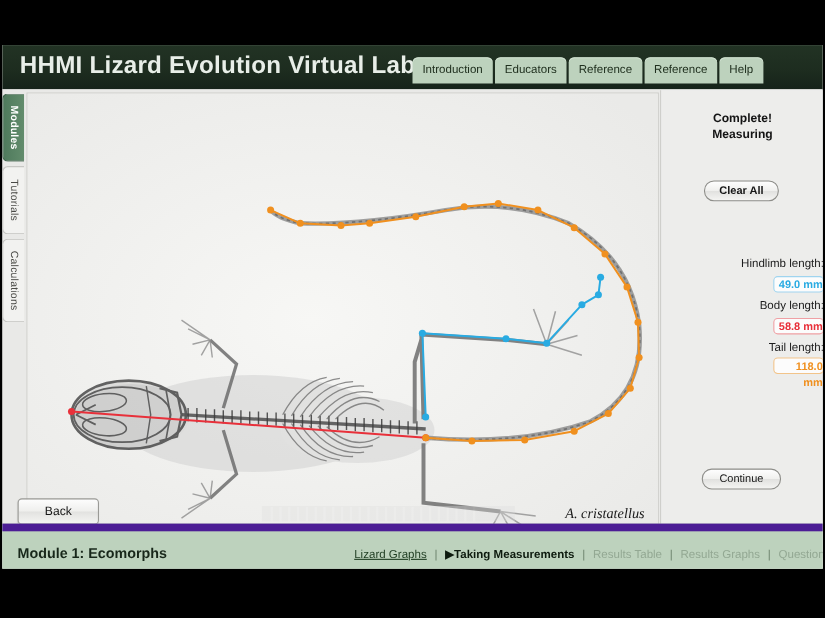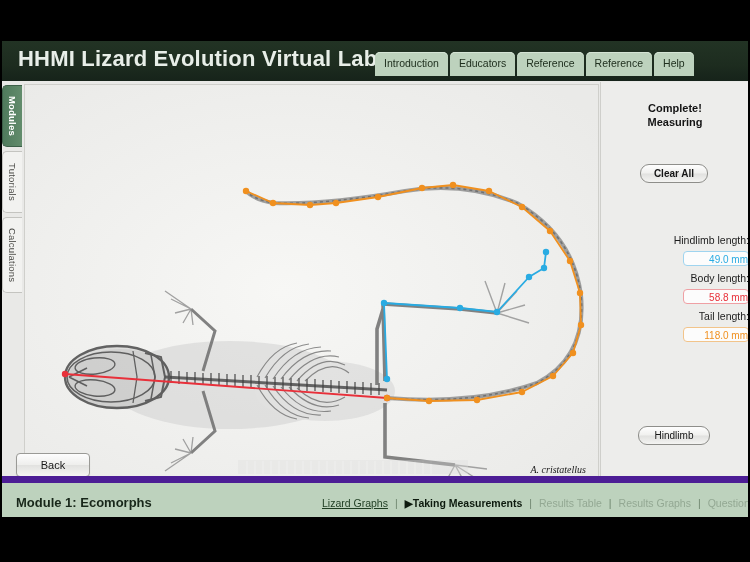--- a/index.html
+++ b/index.html
@@ -96,21 +96,21 @@
     width: 575px; height: 400px;
     background: #f0f0ee;
     border: 1px solid #cfcfcb;
     box-sizing: border-box;
     overflow: hidden;
   }
   #xray { position: absolute; left: 0; top: 0; }
   #species-label {
     position: absolute;
     right: 12px; bottom: 8px;
-    font-size: 10px;
+    font-size: 13px;
     font-style: italic;
     color: #1a1a1a;
     font-family: "Liberation Serif", serif;
   }
   
   #back-btn {
     position: absolute;
     left: 14px; top: 412px;
     width: 72px; height: 22px;
     border-radius: 4px;
@@ -151,25 +151,26 @@
     font-size: 10px;
     font-weight: bold;
     color: #161616;
     display: flex; align-items: center; justify-content: center;
     cursor: pointer;
   }
   .measure-block { position: absolute; left: 0; width: 148px; text-align: right; }
   .measure-label { font-size: 10.5px; color: #1c1c1c; margin-bottom: 3px; }
   .measure-value {
     display: inline-block;
-    width: 66px; height: 15px; line-height: 15px;
+    width: 46px; height: 15px; line-height: 15px;
     border-radius: 4px;
     background: #fcfcfc;
     font-size: 10px;
     box-sizing: border-box;
+    font-weight: bold;
   }
   #continue-btn {
     position: absolute;
     left: 37px; top: 344px;
     width: 70px; height: 17px;
     border-radius: 9px;
     border: 1px solid #8e8e8a;
     background: linear-gradient(180deg,#fefefe 0%, #f0f0ee 48%, #e1e1df 52%, #f4f4f2 100%);
     font-size: 10px;
     color: #161616;
@@ -392,21 +393,21 @@
       <div class="measure-block" style="top:190px">
         <div class="measure-label">Body length:</div>
         <div class="measure-value" id="mv1" style="color: rgb(232, 48, 58); border: 1px solid rgb(239, 160, 164);">58.8 mm</div>
       </div>
 
       <div class="measure-block" style="top:228px">
         <div class="measure-label">Tail length:</div>
         <div class="measure-value" id="mv2" style="color: rgb(240, 144, 31); border: 1px solid rgb(242, 196, 138);">118.0 mm</div>
       </div>
 
-      <div id="continue-btn">Hindlimb</div>
+      <div id="continue-btn">Continue</div>
     </div>
 
     <div id="footer">
       <div id="module-title">Module 1: Ecomorphs</div>
       <div id="footer-nav">
         <span class="fn-item fn-link">Lizard Graphs</span>
         <span class="fn-sep">|</span>
         <span class="fn-item fn-active">▶Taking Measurements</span>
         <span class="fn-sep">|</span>
         <span class="fn-item fn-dim">Results Table</span>

